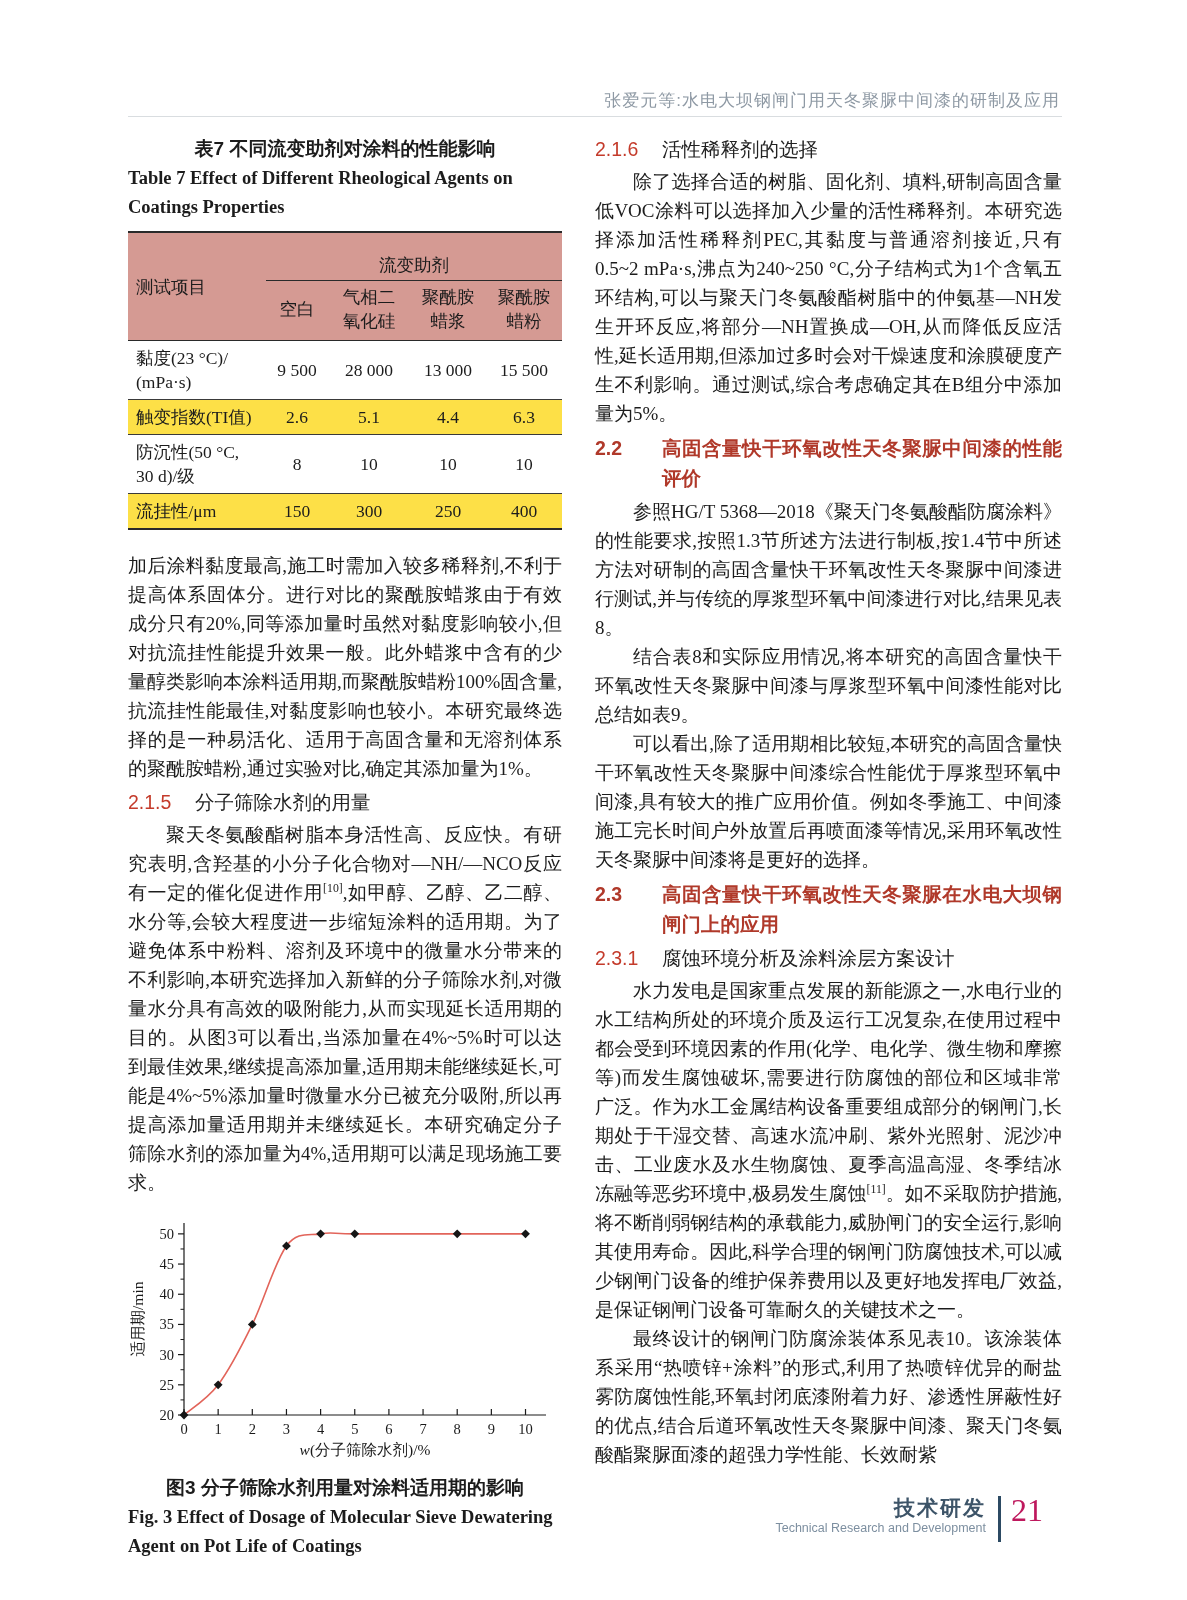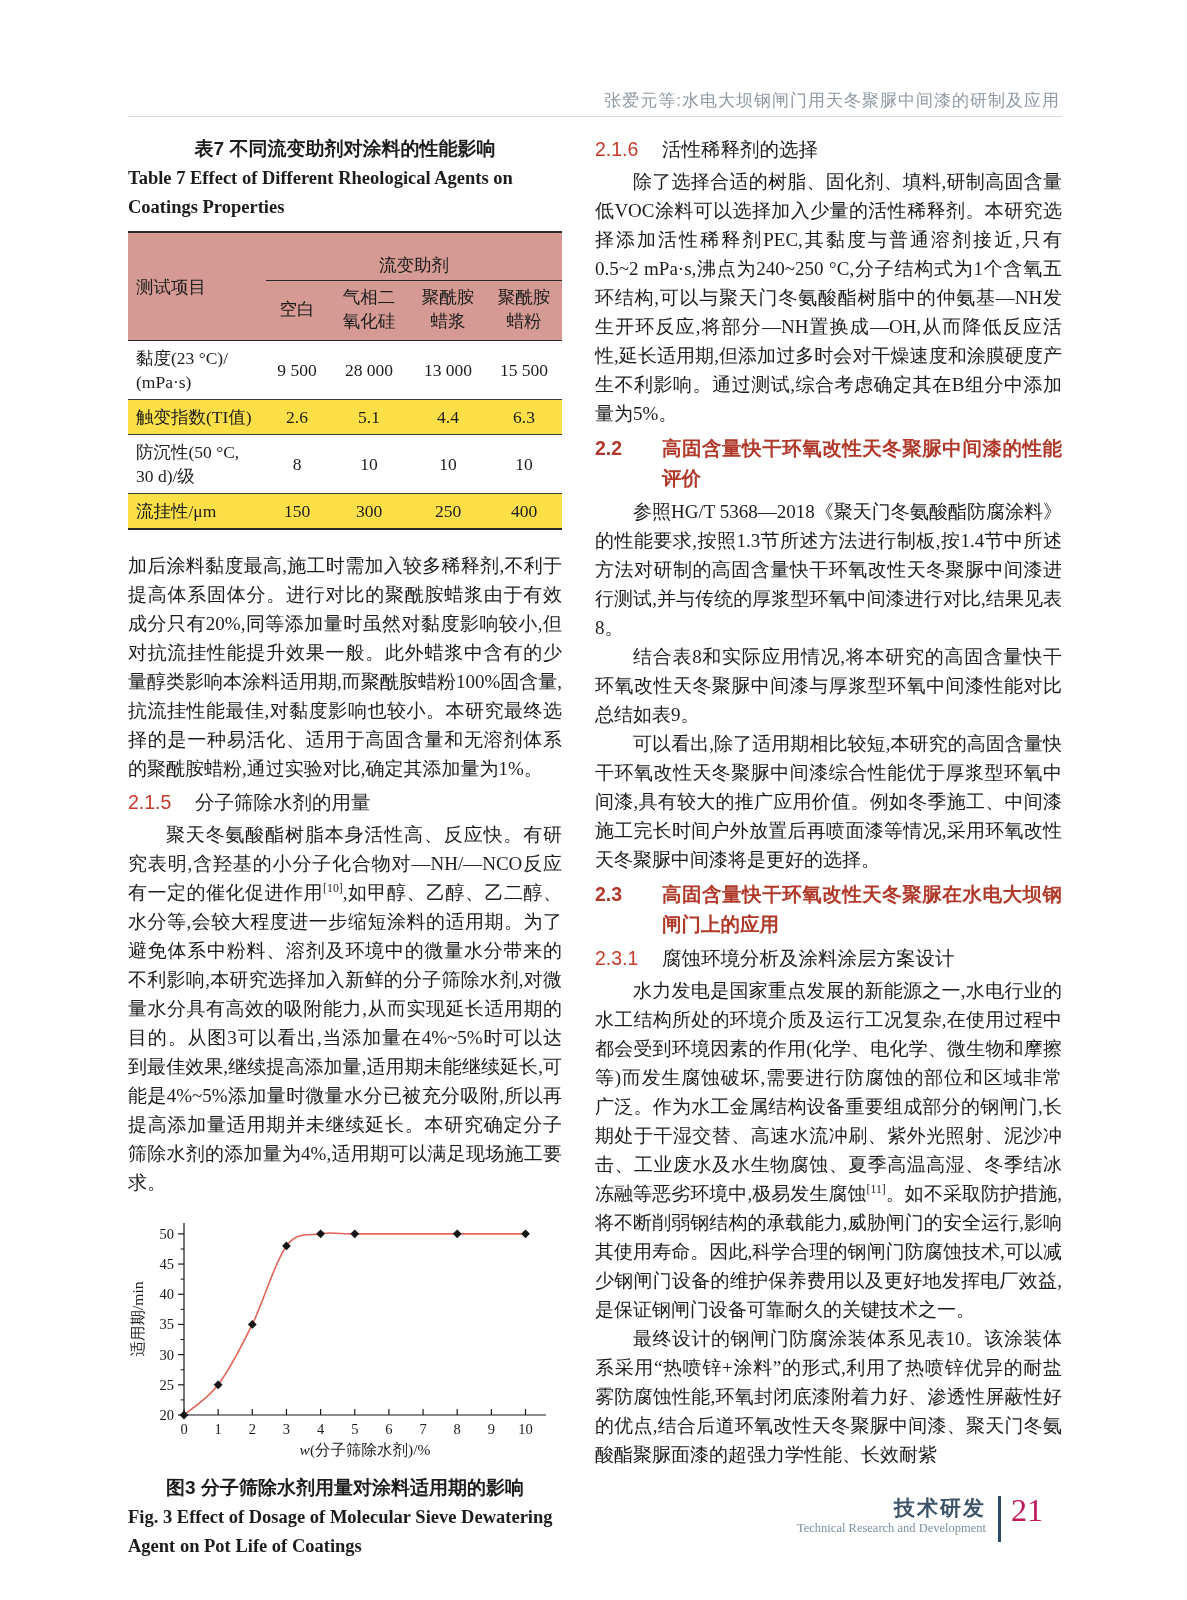--- a/index.html
+++ b/index.html
@@ -56,21 +56,21 @@
 
   
   .chart-wrap{margin-top:14px;}
   .fig-caps{margin-top:4px;}
 
   
   .page-footer{position:absolute;top:1496px;right:144px;display:flex;align-items:flex-start;}
   .f-txt{text-align:right;}
   .f-zh{font-family:"Liberation Sans","DejaVu Sans",sans-serif;font-weight:bold;
     font-size:21px;line-height:24px;color:#3d5468;letter-spacing:2px;}
-  .f-en{font-family:Liberation Serif, serif;font-size:12.5px;line-height:16px;color:#7d8fa0;}
+  .f-en{font-family:Liberation Sans, sans-serif;font-size:12.5px;line-height:16px;color:#7d8fa0;}
   .f-bar{width:3px;height:46px;background:#2c4a63;margin:0 10px 0 12px;}
   .f-num{font-family:Liberation Serif, serif;font-size:32px;color:#be185d;}
 </style>
 </head>
 <body>
 
 <div class="page-header">张爱元等:水电大坝钢闸门用天冬聚脲中间漆的研制及应用</div>
 <div class="header-rule"></div>
 
 <div class="content">

